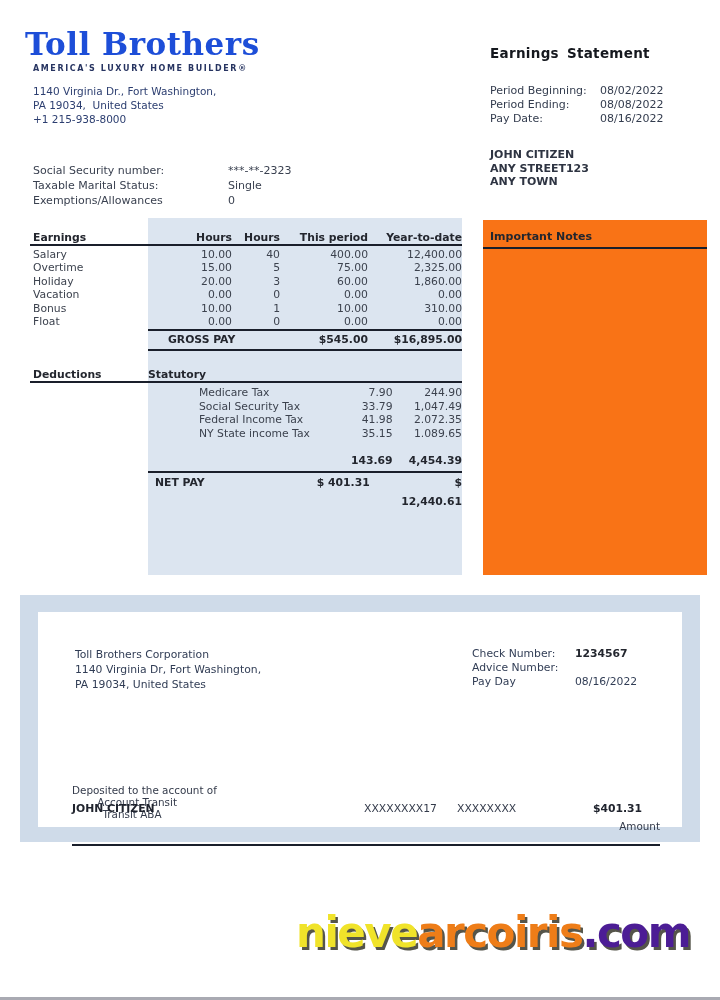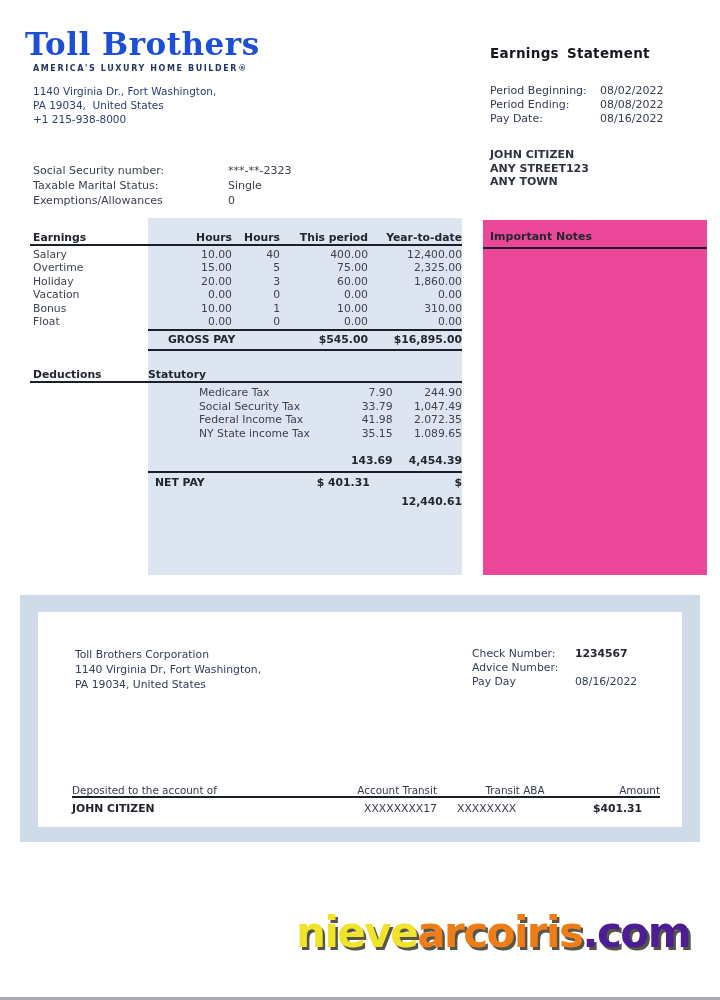--- a/index.html
+++ b/index.html
@@ -23,21 +23,21 @@
   .period-row .pvalue { font-weight:normal; }
   .employee-block { position:absolute; left:490px; top:148px; font-size:11px; font-weight:bold;
                     line-height:13.5px; color:#2e3442; }
 
   .ssn-block { position:absolute; left:33px; top:163px; font-size:11px; line-height:15px; color:#3a4150; }
   .ssn-row { display:flex; }
   .ssn-row .slabel { width:195px; }
 
   
   .earnings-panel-bg { position:absolute; left:148px; top:218px; width:314px; height:357px; background:#dce5f0; }
-  .notes-panel { position:absolute; left:483px; top:220px; width:224px; height:355px; background:#ec4899; }
+  .notes-panel { position:absolute; left:483px; top:220px; width:224px; height:355px; background:#f97316; }
   .notes-header { margin:10px 0 0 0; padding:0 0 4px 7px; font-size:11px; font-weight:bold;
                   color:#23262e; border-bottom:2px solid #1a1f2b; }
 
   
   .table-wrap { position:absolute; left:30px; top:231px; width:432px; font-size:10.8px; color:#3c424e; }
   .t-row { display:flex; height:13.4px; line-height:13.4px; }
   .t-row .c-name { width:118px; padding-left:3px; text-align:left; }
   .t-row .c-rate { width:84px; text-align:right; }
   .t-row .c-hours { width:48px; text-align:right; }
   .t-row .c-period { width:88px; text-align:right; }
@@ -74,21 +74,21 @@
   .check-inner { position:absolute; left:18px; top:17px; right:18px; bottom:15px; background:#ffffff; }
 
   .check-company { position:absolute; left:75px; top:647px; font-size:10.8px; line-height:15px; color:#313d55; }
   .check-fields { position:absolute; left:472px; top:647px; font-size:10.8px; line-height:14.2px; color:#313d55; }
   .cf-row { display:flex; min-height:14.2px; }
   .cf-row .cflabel { width:103px; }
   .cf-row .cfvalue { min-height:14.2px; }
   .cf-bold { font-weight:bold; color:#23262e; }
 
   .deposit-header { position:absolute; left:72px; top:784px; width:588px; display:flex;
-                    font-size:10.4px; color:#333a4a; padding-bottom:0; border-bottom:2px solid #1a1f2b; }
+                    font-size:10.4px; color:#333a4a; padding-bottom:12px; border-bottom:2px solid #1a1f2b;flex-direction:column; }
   .dh-deposited { width:260px; text-align:left; }
   .dh-account { width:105px; text-align:right; }
   .dh-gap { width:18px; }
   .dh-transit { width:120px; text-align:center; }
   .dh-amount { flex:1; text-align:right; }
   .deposit-row { position:absolute; left:72px; top:802px; width:588px; display:flex;
                  font-size:10.8px; color:#333a4a; }
   .dr-payee { width:260px; font-weight:bold; color:#20242e; }
   .dr-account { width:105px; text-align:right; }
   .dr-transit { width:120px; text-align:left; padding-left:2px; }

